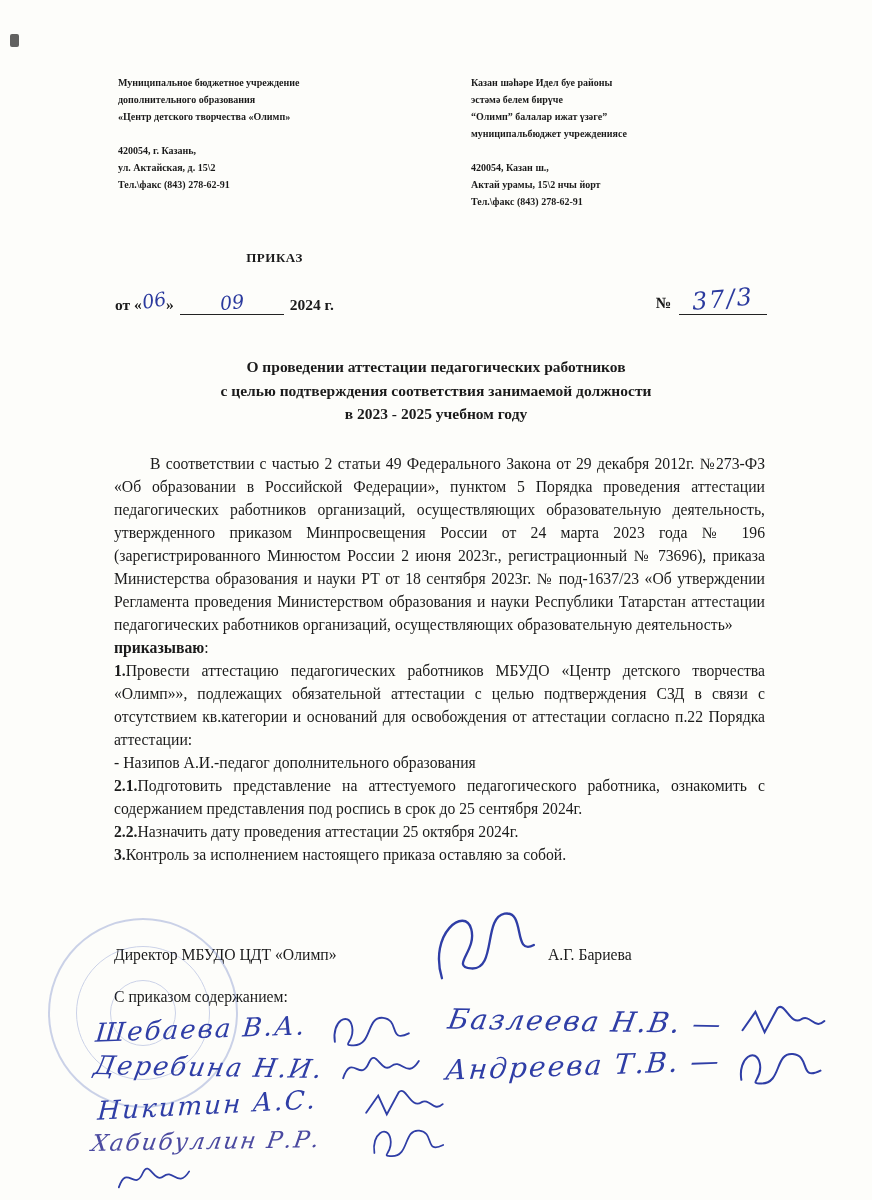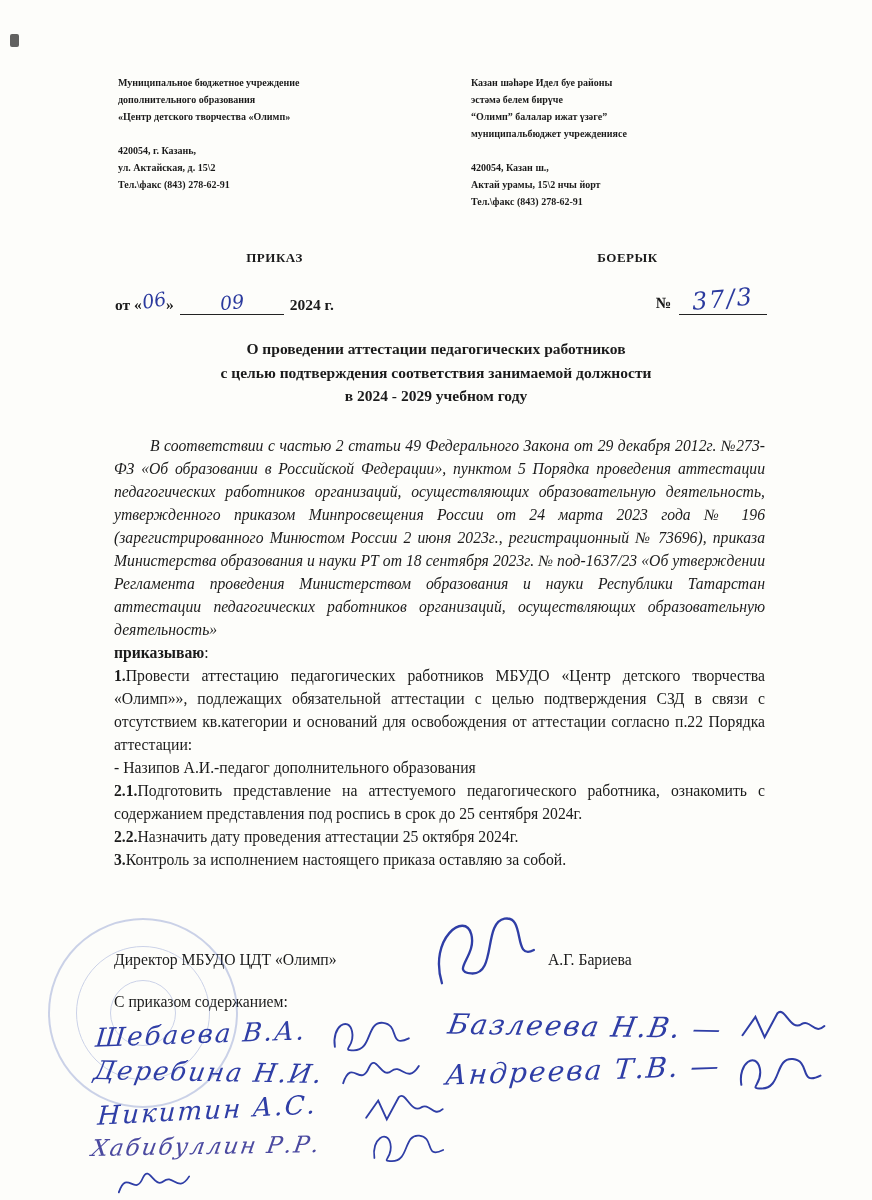--- a/index.html
+++ b/index.html
@@ -22,25 +22,25 @@
   
   .date-row { display:flex; justify-content:space-between; padding:0 105px 0 115px; margin-top:20px; font-weight:bold; font-size:15.5px; align-items:flex-end; }
   .hand { font-family:"DejaVu Serif", serif; font-style:italic; color:#2b3a9e; font-weight:normal; }
   .day { display:inline-block; font-size:19px; transform:rotate(-10deg); position:relative; top:-3px; }
   .blank-month { display:inline-block; width:104px; border-bottom:1.4px solid #222; text-align:center; margin:0 6px; }
   .blank-month .hand { font-size:19px; display:inline-block; transform:rotate(-6deg); position:relative; top:-1px; }
   .num-wrap { font-weight:bold; }
   .blank-num { display:inline-block; width:88px; border-bottom:1.4px solid #222; text-align:center; margin-left:8px; }
   .blank-num .hand { font-size:24px; display:inline-block; transform:rotate(-5deg); letter-spacing:2px; position:relative; top:-1px; }
   
-  .subject { margin-top:22px; text-align:center; font-weight:bold; font-size:15.5px; line-height:23.5px; }
+  .subject { margin-top:40px; text-align:center; font-weight:bold; font-size:15.5px; line-height:23.5px; }
   
   .body { margin:26px 107px 0 114px; font-size:15.7px; line-height:23px; text-align:justify; }
   .body p { margin:0; }
-  .body p.indent { text-indent:36px;font-style:italic; }
+  .body p.indent { text-indent:36px; }
   
   .footer { position:relative; height:270px; margin-top:40px; font-size:15.7px; }
   .abs { position:absolute; white-space:nowrap; }
   .hw { font-family:"DejaVu Serif", serif; font-style:italic; color:#2f3ea6; font-size:26px; letter-spacing:2px; white-space:nowrap; }
   .hwrow { display:inline-flex; align-items:center; }
   .sig { color:#2f3ea6; flex:none; }
   .tilt-a { transform:skewX(-7deg) rotate(-2deg); }
   .tilt-b { transform:skewX(-9deg) rotate(1deg); }
   .tilt-c { transform:skewX(-6deg) rotate(-3deg); }
   .tilt-d { transform:skewX(-10deg) rotate(-1deg); color:#4b4aa0; }
@@ -95,36 +95,35 @@
       <div class="haddr">
         <div>420054, Казан ш.,</div>
         <div>Актай урамы, 15\2 нчы йорт</div>
         <div>Тел.\факс (843) 278-62-91</div>
       </div>
     </div>
   </div>
 
   <div class="order-row">
     <div class="ocol">ПРИКАЗ</div>
-    <div class="ocol">БОЕРЫК</div>
   </div>
 
   <div class="date-row">
     <div>
       <span>от «</span><span class="hand day">06</span><span>»</span><span class="blank-month"><span class="hand">09</span></span><span>2024 г.</span>
     </div>
     <div class="num-wrap">
       <span>№</span><span class="blank-num"><span class="hand">37/3</span></span>
     </div>
   </div>
 
   <div class="subject">
     <div>О проведении аттестации педагогических работников</div>
     <div>с целью подтверждения соответствия занимаемой должности</div>
-    <div>в 2024 - 2029 учебном году</div>
+    <div>в 2023 - 2025 учебном году</div>
   </div>
 
   <div class="body">
     <p class="indent"><b></b><span>В соответствии с частью 2   статьи  49 Федерального Закона от 29 декабря 2012г. №273-ФЗ «Об образовании в Российской Федерации», пунктом 5 Порядка проведения аттестации педагогических работников организаций, осуществляющих образовательную деятельность, утвержденного приказом Минпросвещения России от 24 марта 2023 года № 196 (зарегистрированного Минюстом России 2 июня 2023г., регистрационный № 73696), приказа Министерства образования и науки РТ от 18 сентября 2023г. № под-1637/23 «Об утверждении Регламента проведения Министерством образования и науки Республики Татарстан аттестации педагогических работников организаций, осуществляющих образовательную деятельность»</span></p>
     <p><b>приказываю</b><span>:</span></p>
     <p><b>1.</b><span>Провести аттестацию педагогических работников МБУДО «Центр детского творчества «Олимп»», подлежащих обязательной аттестации с целью подтверждения СЗД в связи с отсутствием кв.категории и оснований для освобождения от аттестации согласно п.22 Порядка аттестации:</span></p>
     <p><b></b><span>- Назипов А.И.-педагог дополнительного образования</span></p>
     <p><b>2.1.</b><span>Подготовить представление на аттестуемого педагогического работника, ознакомить с содержанием представления под роспись в срок до 25 сентября 2024г.</span></p>
     <p><b>2.2.</b><span>Назначить дату проведения аттестации 25 октября 2024г.</span></p>
     <p><b>3.</b><span>Контроль за исполнением настоящего приказа оставляю за собой.</span></p>

